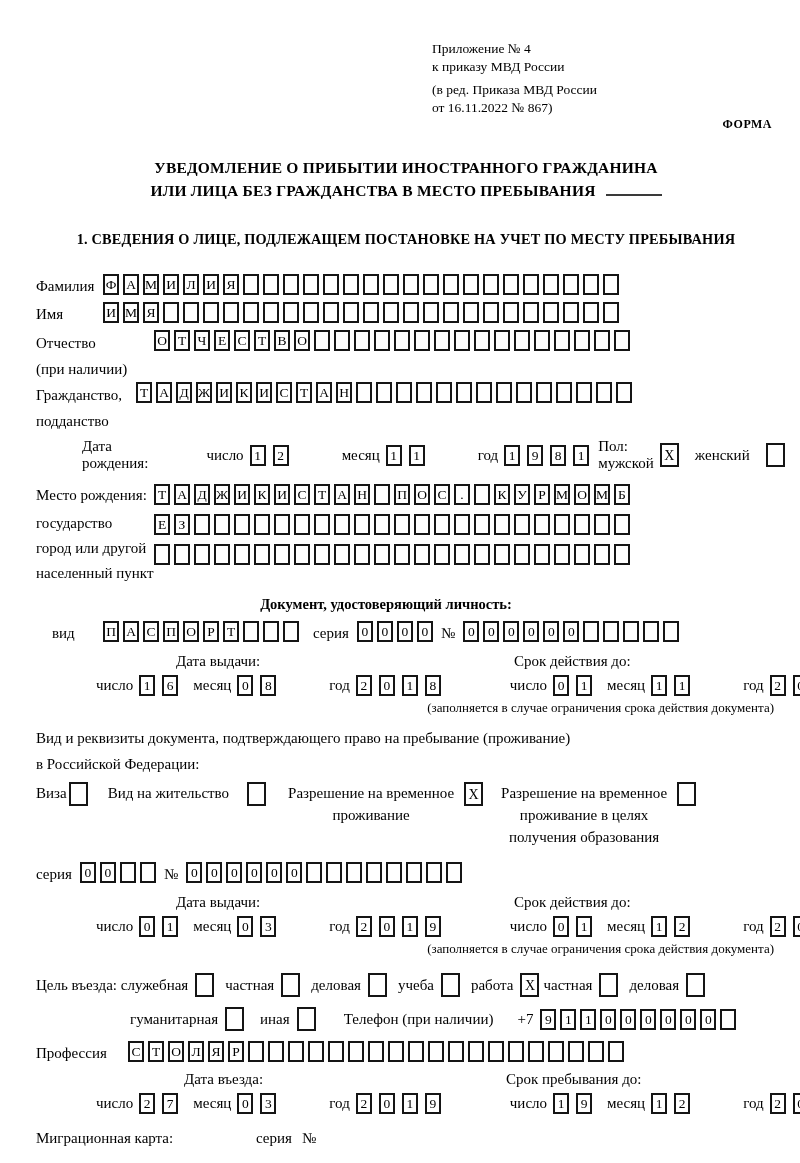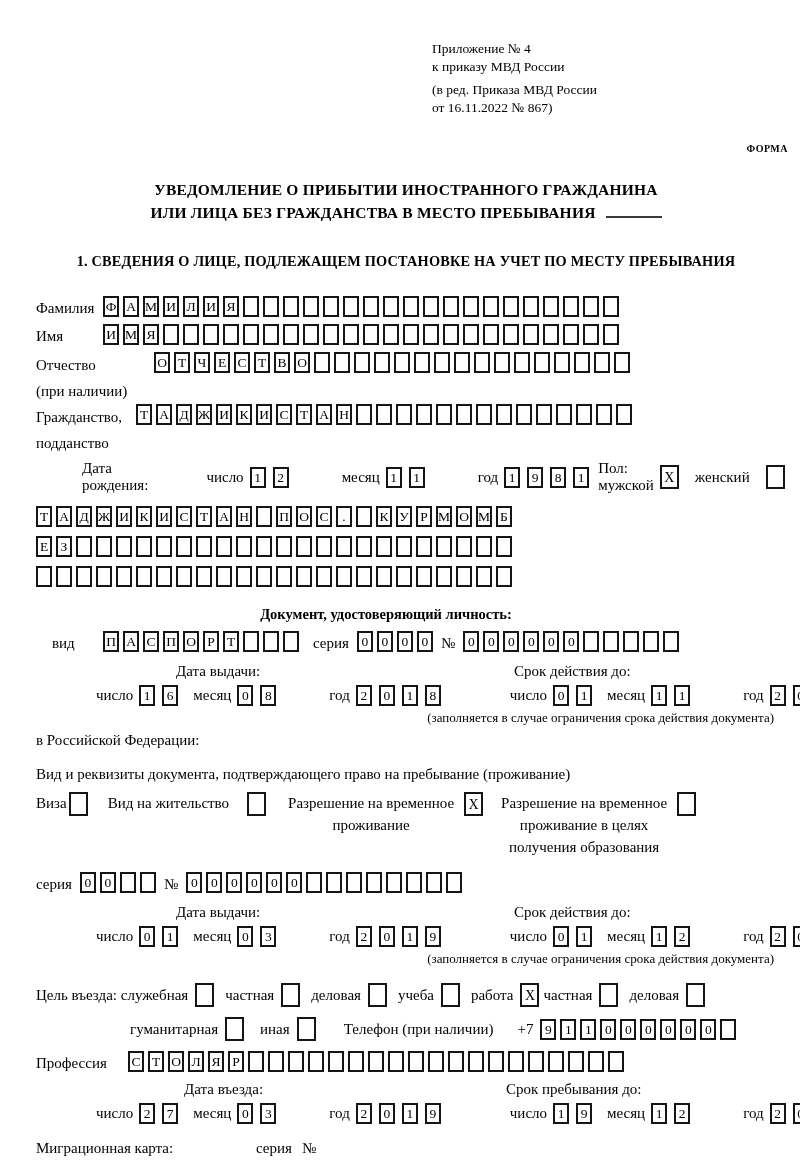--- a/index.html
+++ b/index.html
@@ -3,21 +3,21 @@
 <meta charset="utf-8">
 <style>
   * { box-sizing: border-box; }
   html,body { margin:0; padding:0; background:#fff; }
   body { width:800px; height:1163px; overflow:hidden; font-family:"Liberation Serif","DejaVu Serif",serif; color:#000; }
   .page { width:800px; height:1163px; padding:40px 24px 0 36px; position:relative; }
 
   
   .hdr-right { margin-left:396px; width:368px; font-size:13.5px; line-height:18px; }
   .hdr-right .gap { height:5px; }
-  .forma { margin-left:396px; width:368px; text-align:right; padding-right:12px; font-weight:bold; font-size:10px; margin-top:26px; letter-spacing:.5px; }
+  .forma { margin-left:396px; width:368px; text-align:right; padding-right:28px; font-weight:bold; font-size:12px; letter-spacing:.5px; }
 
   
   .title { text-align:center; font-weight:bold; font-size:15.5px; line-height:23px; margin-top:24px; letter-spacing:.2px; }
   .blank-line { display:inline-block; width:56px; border-bottom:2px solid #3a3a3a; height:12px; margin-left:10px; }
   .sec-heading { text-align:center; font-weight:bold; font-size:14.3px; margin-top:29px; letter-spacing:.2px; }
 
   
   .frm { margin-top:26px; font-size:15px; }
   .row { display:flex; align-items:flex-start; margin-bottom:4px; }
   .lbl { font-size:15px; line-height:24px; flex:none; }
@@ -232,20 +232,26 @@
           <span class="cell">8</span>
           <span class="cell">1</span>
         </span>
       <span class="t" style="margin-left:2px;">Пол: мужской</span>
       <span class="cbx">X</span>
       <span class="t" style="margin-left:16px;">женский</span>
       <span class="cbx" style="margin-left:10px;"></span>
     </div>
 
     <div class="row" style="margin-top:8px;">
+      <span class="stack w118">
+        <span class="lbl2" style="line-height:31px;">Место рождения:</span>
+        <span class="lbl2" style="line-height:25px;">государство</span>
+        <span class="lbl2" style="line-height:25px;">город или другой</span>
+        <span class="lbl2" style="line-height:25px;">населенный пункт</span>
+      </span>
       <span class="stack vgap9" style="padding-top:4px;">
         <span class="cells">
             <span class="cell">Т</span>
             <span class="cell">А</span>
             <span class="cell">Д</span>
             <span class="cell">Ж</span>
             <span class="cell">И</span>
             <span class="cell">К</span>
             <span class="cell">И</span>
             <span class="cell">С</span>
@@ -395,22 +401,22 @@
       <span class="t">год</span>
       <span class="g cells">
           <span class="cell">2</span>
           <span class="cell">0</span>
           <span class="cell">2</span>
           <span class="cell">5</span>
         </span>
     </div>
     <div class="note">(заполняется в случае ограничения срока действия документа)</div>
 
+    <div class="plain">Вид и реквизиты документа, подтверждающего право на пребывание (проживание)</div>
     <div class="plain" style="margin-top:2px;">в Российской Федерации:</div>
-    <div class="plain">Вид и реквизиты документа, подтверждающего право на пребывание (проживание)</div>
 
     <div class="cbxrow" style="margin-top:6px;">
       <div class="cbx-item">
         <span class="tl">Виза</span>
         <span class="cbx" style="margin-left:2px;"></span>
       </div>
       <div class="cbx-item" style="margin-left:20px;">
         <span class="tl">Вид на жительство</span>
         <span class="cbx" style="margin-left:18px;"></span>
       </div>

